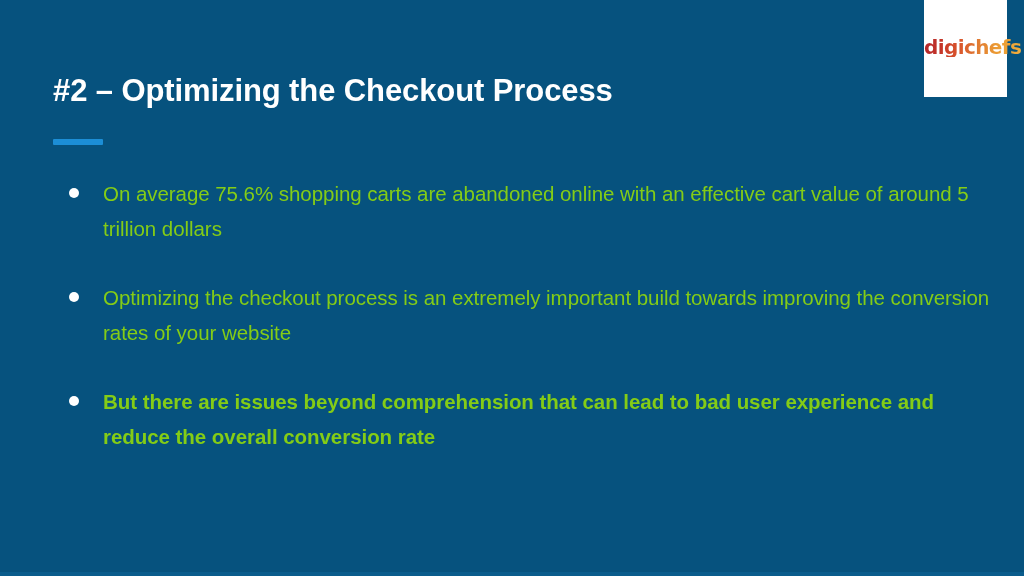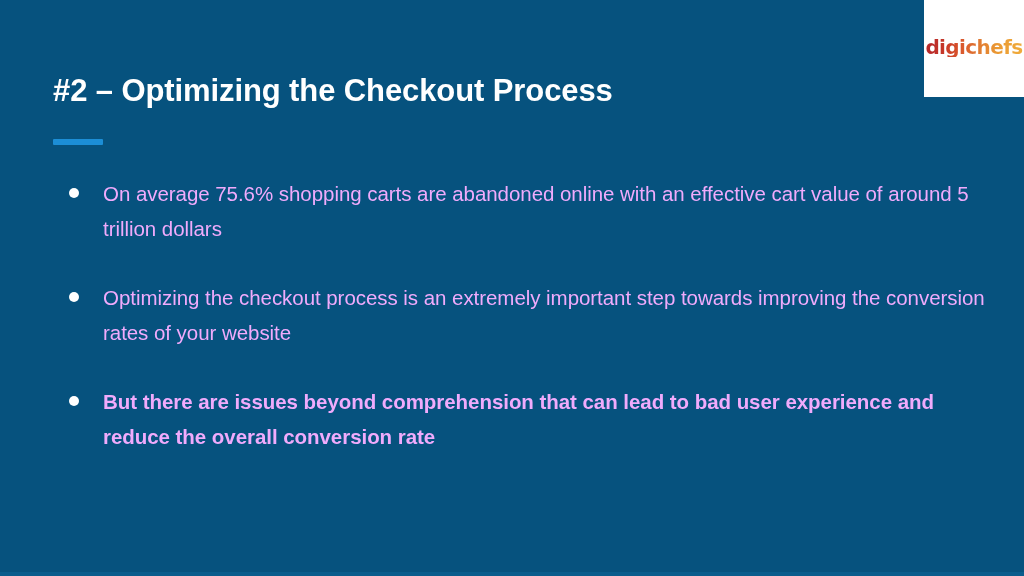--- a/index.html
+++ b/index.html
@@ -25,26 +25,26 @@
     width: 1024px;
     height: 4px;
     background: #0a5c8c;
   }
 
   
   .logo-plate {
     position: absolute;
     left: 924px;
     top: 0;
-    width: 100px;
+    width: 83px;
     height: 97px;
     background: #ffffff;
     display: flex;
     align-items: center;
-    justify-content: center;
+    justify-content: flex-start;
   }
   .logo-wordmark {
     font-family: "DejaVu Sans", sans-serif;
     font-weight: 700;
     font-size: 20px;
     letter-spacing: -0.6px;
     line-height: 1;
     background-image: linear-gradient(96deg,
         #b3262c 0%,
         #c43528 18%,
@@ -90,21 +90,21 @@
     top: 176px;
     width: 930px;
     list-style: none;
     margin: 0;
     padding: 0;
   }
   .bullet-item {
     position: relative;
     padding-left: 41px;
     margin-bottom: 34px;
-    color: #f0abfc;
+    color: #84cc16;
     font-size: 20.5px;
     line-height: 35px;
     letter-spacing: -0.05px;
   }
   .bullet-item:last-child { margin-bottom: 0; font-weight: bold; }
 
   .bullet-marker {
     position: absolute;
     left: 7px;
     top: 12px;
@@ -133,21 +133,21 @@
 
   <ul class="bullet-list">
 
     <li class="bullet-item">
       <span class="bullet-marker"></span>
       <span class="bullet-text">On average 75.6% shopping carts are abandoned online with an effective cart value of around 5 trillion dollars</span>
     </li>
 
     <li class="bullet-item">
       <span class="bullet-marker"></span>
-      <span class="bullet-text">Optimizing the checkout process is an extremely important step towards improving the conversion rates of your website</span>
+      <span class="bullet-text">Optimizing the checkout process is an extremely important build towards improving the conversion rates of your website</span>
     </li>
 
 
     <li class="bullet-item">
       <span class="bullet-marker"></span>
       <span class="bullet-text">But there are issues beyond comprehension that can lead to bad user experience and reduce the overall conversion rate</span>
     </li>
 
   </ul>
 

